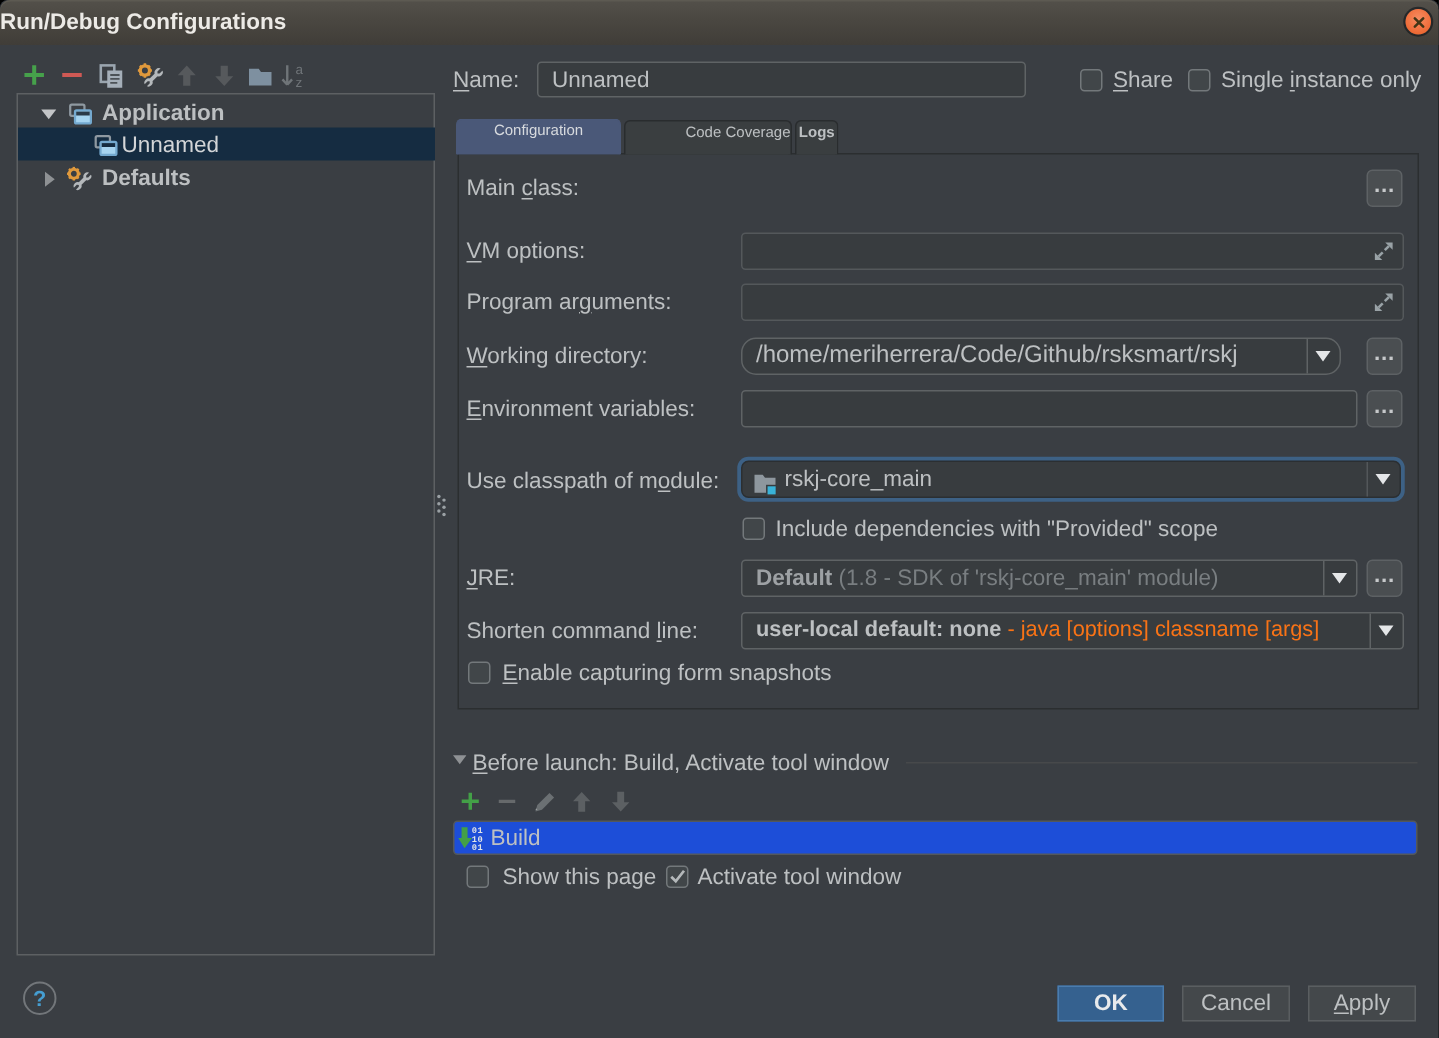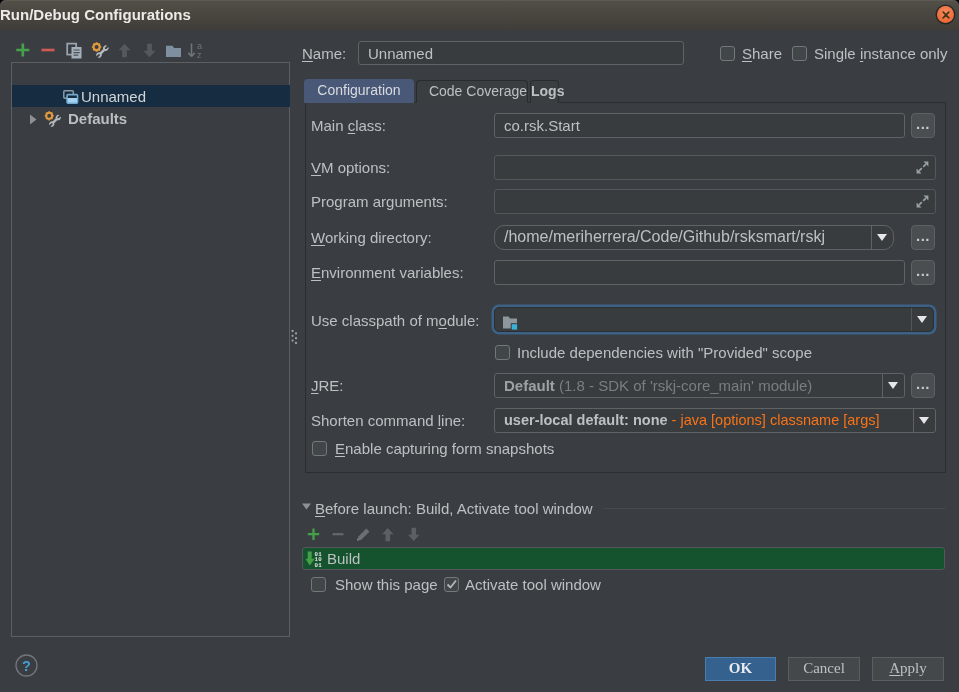--- a/index.html
+++ b/index.html
@@ -20,23 +20,23 @@
 .field.dim{border-color:#54585b;}
 .ftext{padding:3px 0 0 9px;white-space:nowrap;overflow:hidden;}
 .combo-arrow{position:absolute;top:0;right:0;width:21px;height:100%;border-left:1px solid #5f6365;}
 .combo-arrow:after{content:"";position:absolute;left:5px;top:50%;margin-top:-3.5px;
  border-left:5px solid transparent;border-right:5px solid transparent;border-top:7px solid #e4e6e8;}
 .dots{background:#4a4e51;border:1px solid #5d6164;border-radius:4px;box-sizing:border-box;
  color:#c6c8ca;text-align:center;font-size:15px;line-height:19px;font-weight:bold;letter-spacing:0.5px;}
 .cb{width:15px;height:15px;background:#414649;border:1.5px solid #73787b;border-radius:3px;box-sizing:border-box;}
 .tree-row{left:12px;width:278px;height:22px;color:#bcbfc1;font-weight:bold;font-size:15px;}
 .btn{height:24px;border-radius:0;box-sizing:border-box;text-align:center;
- font-size:15px;color:#bdc0c2;background:#44484b;border:1px solid #5a5e61;line-height:21px;font-family:Liberation Serif, serif;}
+ font-size:15px;color:#bdc0c2;background:#44484b;border:1px solid #5a5e61;line-height:21px;}
 .tab{top:80px;height:23px;z-index:2;box-sizing:border-box;background:#3a3e40;border:1px solid #292c2e;border-bottom:none;
- border-radius:4px 4px 0 0;color:#bdc0c2;font-size:14px;text-align:center;padding-top:2px;}
+ border-radius:4px 4px 0 0;color:#bdc0c2;font-size:10px;text-align:center;padding-top:2px;}
 </style>
 </head>
 <body>
 <div class="win">
 
   <div class="abs titlebar"></div>
   <div class="abs title">Run/Debug Configurations</div>
   <div class="abs closebtn">
       <svg width="10" height="10" viewBox="0 0 10 10">
         <path d="M2.2 2.2 L7.8 7.8 M7.8 2.2 L2.2 7.8" stroke="#433516" stroke-width="1.7" stroke-linecap="round"></path>
@@ -76,20 +76,31 @@
         <path d="M176.5 1.5v13M176.5 14.5l-3.2-3.6M176.5 14.5l3.2-3.6"></path>
       </g>
       <text x="182" y="7" font-size="9" fill="#6f7478" font-family="Liberation Sans">a</text>
       <text x="182" y="16" font-size="9" fill="#6f7478" font-family="Liberation Sans">z</text>
     </svg>
   </div>
 
   <div class="abs" style="left:11px;top:62px;width:279px;height:575px;border:1px solid #5d6063;box-sizing:border-box;"></div>
 
   <div class="abs" style="left:12px;top:85px;width:278px;height:22px;background:#152c41;"></div>
+  <div class="abs tree-row" style="top:65px;">
+    <svg class="abs" style="left:15px;top:7px;" width="11" height="8" viewBox="0 0 11 8">
+        <path d="M0.5 1h10L5.5 7.5z" fill="#c3c5c7"></path>
+      </svg>
+    <svg class="abs" style="left:33px;top:3px;" width="17" height="17" viewBox="0 0 17 17">
+      <rect x="1.8" y="1.8" width="9.5" height="7.4" rx="1" fill="none" stroke="#8f99a1" stroke-width="1.5"></rect>
+      <rect x="5" y="5.5" width="10.6" height="8.8" rx="1" fill="#a6d4f0" stroke="#74a9cf" stroke-width="1.5"></rect>
+      <rect x="5.8" y="6.4" width="9" height="2.6" fill="#2a3a48"></rect>
+    </svg>
+    <span class="abs" style="left:56px;top:2px;">Application</span>
+  </div>
   <div class="abs tree-row" style="top:86px;color:#d3d5d7;">
     <svg class="abs" style="left:50px;top:3px;" width="17" height="17" viewBox="0 0 17 17">
       <rect x="1.8" y="1.8" width="9.5" height="7.4" rx="1" fill="none" stroke="#8f99a1" stroke-width="1.5"></rect>
       <rect x="5" y="5.5" width="10.6" height="8.8" rx="1" fill="#a6d4f0" stroke="#74a9cf" stroke-width="1.5"></rect>
       <rect x="5.8" y="6.4" width="9" height="2.6" fill="#152c41"></rect>
     </svg>
     <span class="abs" style="left:69px;top:2px;font-weight:normal;">Unnamed</span>
   </div>
   <div class="abs tree-row" style="top:108px;">
     <svg class="abs" style="left:17px;top:6px;" width="8" height="11" viewBox="0 0 8 11">
@@ -129,23 +140,20 @@
   <div class="abs cb" style="left:792px;top:46px;"></div>
   <div class="abs lbl" style="left:814px;top:45px;">Single <span class="u">i</span>nstance only</div>
 
   <div class="abs tab" style="left:304px;top:79px;width:110px;height:24px;background:#4a5878;border-color:#4a5878;color:#d7dade;">Configuration</div>
   <div class="abs tab" style="left:416px;width:112px;text-align:right;">Code Coverage</div>
   <div class="abs tab" style="left:530px;width:29px;font-weight:bold;">Logs</div>
 
   <div class="abs" style="left:305px;top:102px;width:641px;height:371px;border:1px solid #2b2e30;box-sizing:border-box;"></div>
 
   <div class="abs lbl" style="left:311px;top:117px;">Main <span class="u">c</span>lass:</div>
-  <div class="abs field" style="left:494px;top:113px;width:411px;height:25px;">
-      <div class="ftext">co.rsk.Start</div>
-    </div>
   <div class="abs dots" style="left:911px;top:113px;width:24px;height:25px;">...</div>
 
   <div class="abs lbl" style="left:311px;top:159px;"><span class="u">V</span>M options:</div>
   <div class="abs field dim" style="left:494px;top:155px;width:442px;height:25px;">
     <svg class="abs" style="right:6px;top:5px;" width="13" height="13" viewBox="0 0 13 13">
       <g fill="#99a2a6" stroke="#99a2a6">
         <path d="M12.4 0.6v4.9L7.5 0.6z" stroke="none"></path>
         <path d="M9.9 3.1 7.2 5.8" stroke-width="1.7" fill="none"></path>
         <path d="M0.6 12.4V7.5l4.9 4.9z" stroke="none"></path>
         <path d="M3.1 9.9 5.8 7.2" stroke-width="1.7" fill="none"></path>
@@ -176,20 +184,21 @@
   <div class="abs field" style="left:494px;top:260px;width:411px;height:25px;"></div>
   <div class="abs dots" style="left:911px;top:260px;width:24px;height:25px;">...</div>
 
   <div class="abs lbl" style="left:311px;top:312px;">Use classpath of m<span class="u">o</span>dule:</div>
   <div class="abs field" style="left:494px;top:307px;width:440px;height:25px;border-color:#2b2f32;border-radius:5px;box-shadow:0 0 0 2.5px #3d6185;">
     <svg class="abs" style="left:7px;top:7px;" width="16" height="15" viewBox="0 0 16 15">
       <path d="M1 1.5h5.5l1.5 2H15v10H1z" fill="#8e979e"></path>
       <rect x="8.7" y="8.2" width="7.2" height="7.2" fill="#383c3f"></rect>
         <rect x="9.7" y="9.2" width="5.4" height="5.4" fill="#39b2d8"></rect>
     </svg>
+    <div class="ftext" style="padding-left:28px;">rskj-core_main</div>
     <div class="combo-arrow" style="border-left-color:#53575a;"></div>
   </div>
 
   <div class="abs cb" style="left:495px;top:345px;"></div>
   <div class="abs lbl" style="left:517px;top:344px;">Include dependencies with "Provided" scope</div>
 
   <div class="abs lbl" style="left:311px;top:377px;"><span class="u">J</span>RE:</div>
   <div class="abs field" style="left:494px;top:373px;width:411px;height:25px;color:#9da1a4;">
     <div class="ftext"><span style="font-weight:bold;">Default</span> <span style="color:#797e81;">(1.8 - SDK of 'rskj-core_main' module)</span></div>
     <div class="combo-arrow"></div>
@@ -215,21 +224,21 @@
     <svg width="120" height="15" viewBox="0 0 120 15">
       <path d="M6.5 1.5v11.4M0.8 7.2h11.4" stroke="#43a047" stroke-width="2.3"></path>
       <path d="M25.5 7.2h11" stroke="#66696b" stroke-width="2.2"></path>
       <path d="M59.3 1.6l3.1 3.1-8.1 8.1-4.3 1.2 1.2-4.3z" fill="#6b7073"></path>
       <path d="M51.3 12.8l-1.3 0.4 0.4-1.3z" fill="#9b9fa2"></path>
       <path d="M75 7.2l5.8-6.2 5.8 6.2h-3.5v7h-4.6v-7z" fill="#5c6063"></path>
       <path d="M112.6 7.8l-5.8 6.2-5.8-6.2h3.5v-7h4.6v7z" fill="#5c6063"></path>
     </svg>
   </div>
 
-  <div class="abs field dim" style="left:302px;top:547px;width:643px;height:23px;background:#14532d;">
+  <div class="abs field dim" style="left:302px;top:547px;width:643px;height:23px;background:#1d4ed8;">
     <svg class="abs" style="left:2px;top:2px;" width="19" height="17" viewBox="0 0 19 17">
       <path d="M2.2 1h4v7.2h3L4.2 15 0 8.2h2.2z" fill="#43a047" transform="translate(0.5,0.5)"></path>
       <text x="9.5" y="5.6" font-size="5.8" fill="#e2e4e6" font-family="Liberation Mono" font-weight="bold" letter-spacing="0.3">01</text>
       <text x="9.5" y="11.2" font-size="5.8" fill="#e2e4e6" font-family="Liberation Mono" font-weight="bold" letter-spacing="0.3">10</text>
       <text x="9.5" y="16.8" font-size="5.8" fill="#e2e4e6" font-family="Liberation Mono" font-weight="bold" letter-spacing="0.3">01</text>
     </svg>
     <div class="ftext" style="padding-left:24px;padding-top:2px;">Build</div>
   </div>
 
   <div class="abs cb" style="left:311px;top:577px;"></div>

